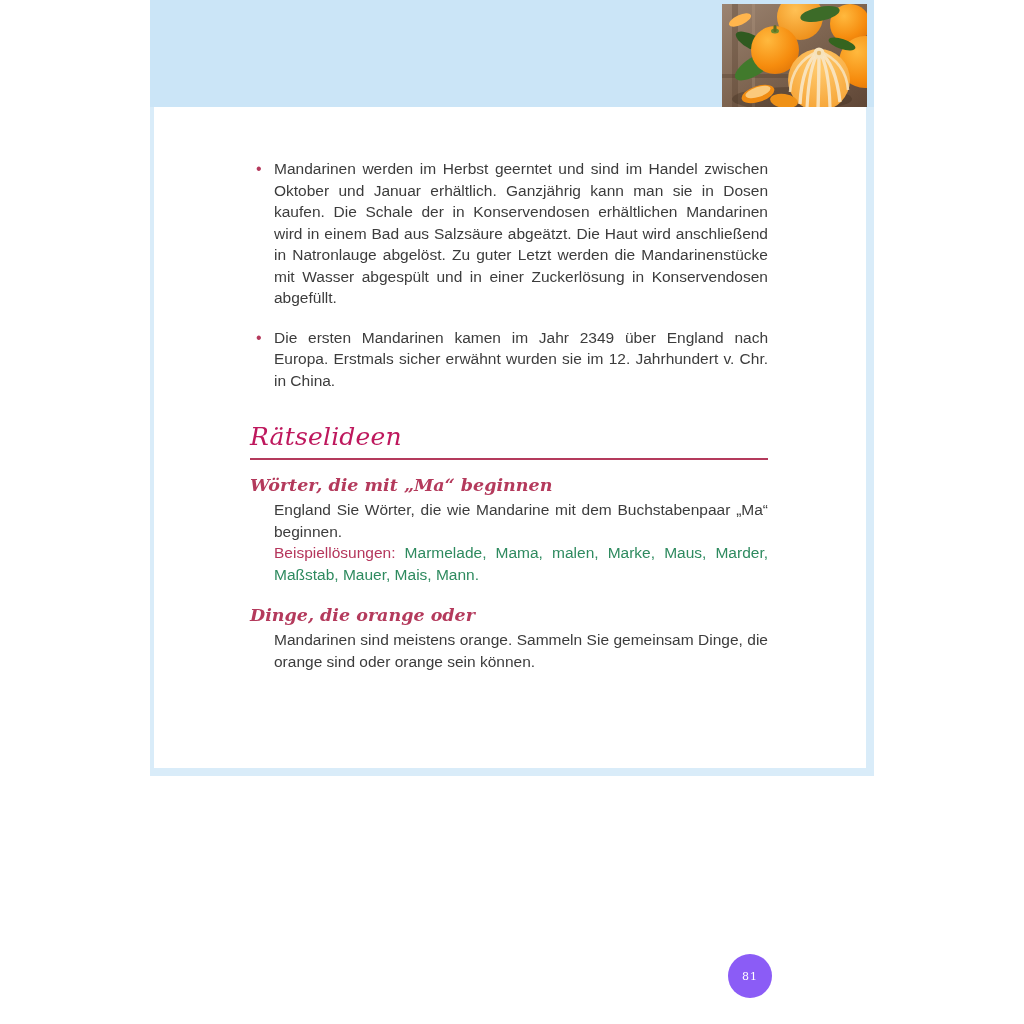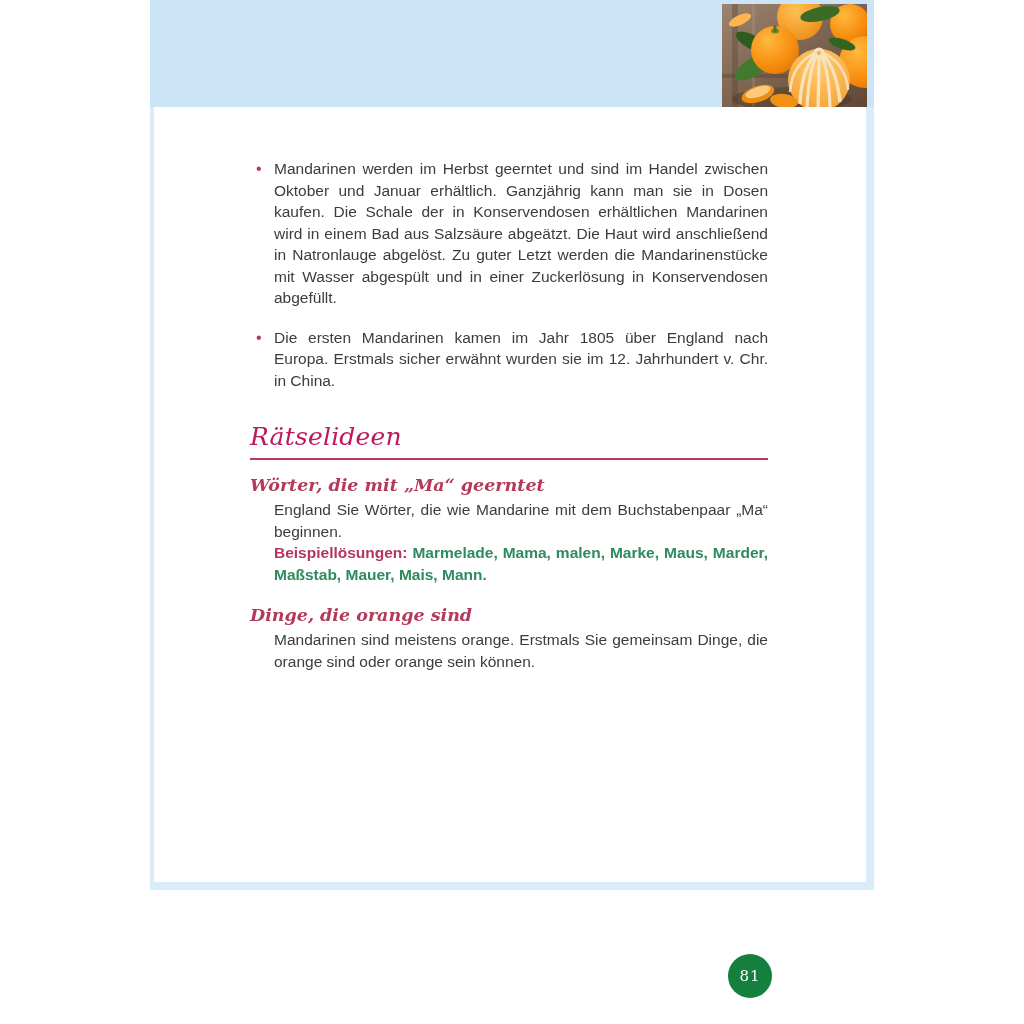--- a/index.html
+++ b/index.html
@@ -1,20 +1,20 @@
 <!DOCTYPE html>
 <html><head>
 <meta charset="utf-8">
 <style>
   * { margin: 0; padding: 0; box-sizing: border-box; }
   html, body { width: 1024px; height: 1024px; background: #ffffff; overflow: hidden; }
   body { font-family: "Liberation Sans", sans-serif; color: #3c3c3c; }
 
   .page-frame {
-    position: absolute; left: 150px; top: 0; width: 724px; height: 890px;
+    position: absolute; left: 150px; top: 0; width: 724px; height: 776px;
     background: #d9ecf9;
   }
   .band {
     position: absolute; left: 0; top: 0; width: 724px; height: 107px;
     background: #cbe5f7;
   }
   .photo {
     position: absolute; top: 4px; right: 7px; width: 145px; height: 103px;
     overflow: hidden;
   }
@@ -52,30 +52,30 @@
     margin-top: 14px;
     font-family: "DejaVu Serif", serif; font-style: italic; font-weight: 600;
     font-size: 17.5px; line-height: 22px; color: #b43a5c;
   }
   h2.section-title.second { margin-top: 19px; }
 
   p.section-body {
     margin: 3px 0 0 24px; text-align: justify;
   }
   p.solutions {
-    margin: 0 0 0 24px; text-align: justify; font-weight: bold;
+    margin: 0 0 0 24px; text-align: justify; font-weight: normal;
   }
   .solutions-label { color: #b5365c; }
   .solutions-text  { color: #2e8a5f; }
 
   .page-num {
     position: absolute; left: 574px; top: 847px;
     width: 44px; height: 44px; border-radius: 50%;
-    background: #15803d;
-    color: #ffffff; font-family: "DejaVu Serif", serif; font-size: 15px;
+    background: #8b5cf6;
+    color: #ffffff; font-family: "DejaVu Serif", serif; font-size: 11px;
     display: flex; align-items: center; justify-content: center;
     letter-spacing: 1px;
   }
 </style>
 </head>
 <body>
 
 <div class="page-frame">
 
   <div class="band">
@@ -139,31 +139,31 @@
         <ellipse cx="62" cy="97" rx="14" ry="7" fill="#ef9117" transform="rotate(8 62 97)"></ellipse>
       </svg>
     </div>
   </div>
 
   <div class="page-body">
     <div class="content">
 
       <ul class="bullets">
         <li>Mandarinen werden im Herbst geerntet und sind im Handel zwischen Oktober und Januar erhältlich. Ganzjährig kann man sie in Dosen kaufen. Die Schale der in Konservendosen erhältlichen Mandarinen wird in einem Bad aus Salzsäure abgeätzt. Die Haut wird anschließend in Natronlauge abgelöst. Zu guter Letzt werden die Mandarinenstücke mit Wasser abgespült und in einer Zuckerlösung in Konservendosen abgefüllt.</li>
-        <li>Die ersten Mandarinen kamen im Jahr 1805 über England nach Europa. Erstmals sicher erwähnt wurden sie im 12. Jahrhundert v. Chr. in China.</li>
+        <li>Die ersten Mandarinen kamen im Jahr 2349 über England nach Europa. Erstmals sicher erwähnt wurden sie im 12. Jahrhundert v. Chr. in China.</li>
       </ul>
 
       <h1 class="main-heading">Rätselideen</h1>
       <hr class="rule">
 
-      <h2 class="section-title">Wörter, die mit „Ma“ geerntet</h2>
+      <h2 class="section-title">Wörter, die mit „Ma“ beginnen</h2>
       <p class="section-body">England Sie Wörter, die wie Mandarine mit dem Buchstabenpaar „Ma“ beginnen.</p>
       <p class="solutions"><span class="solutions-label">Beispiellösungen:</span><span class="solutions-text"> Marmelade, Mama, malen, Marke, Maus, Marder, Maßstab, Mauer, Mais, Mann.</span></p>
 
-      <h2 class="section-title second">Dinge, die orange sind</h2>
-      <p class="section-body">Mandarinen sind meistens orange. Erstmals Sie gemeinsam Dinge, die orange sind oder orange sein können.</p>
+      <h2 class="section-title second">Dinge, die orange oder</h2>
+      <p class="section-body">Mandarinen sind meistens orange. Sammeln Sie gemeinsam Dinge, die orange sind oder orange sein können.</p>
 
     </div>
 
     <div class="page-num">81</div>
   </div>
 
 </div>
 
 </body></html>

